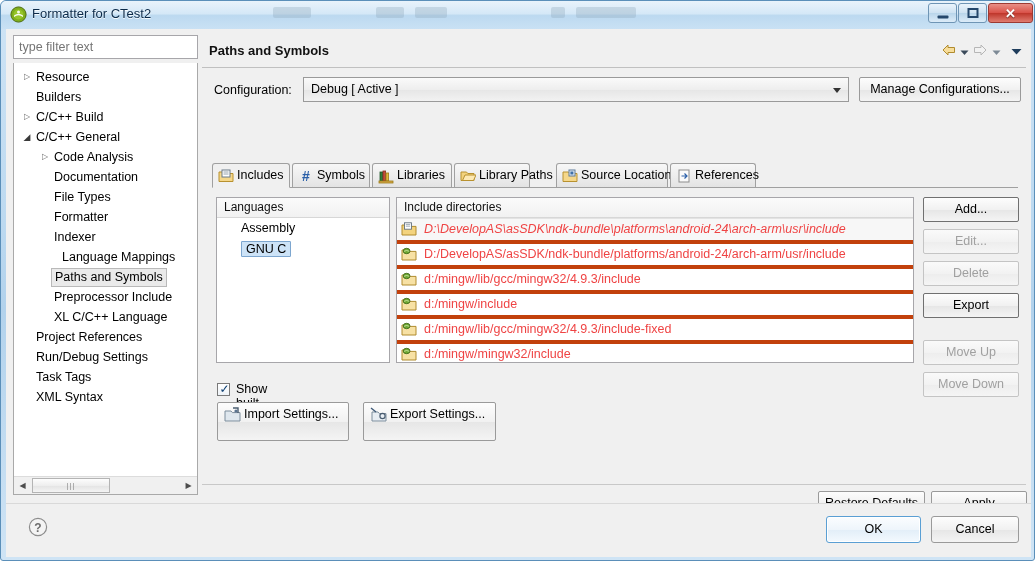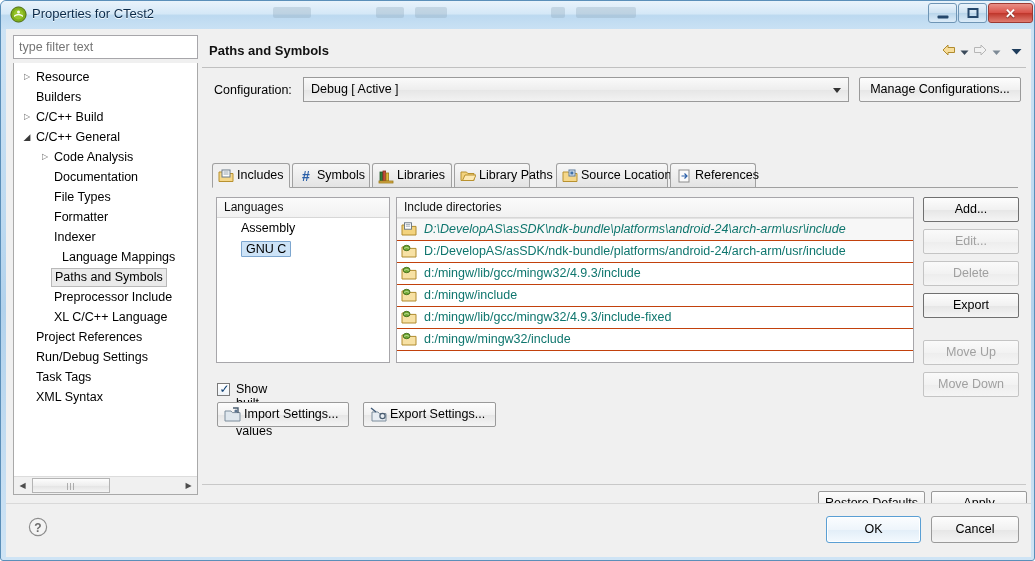--- a/index.html
+++ b/index.html
@@ -195,22 +195,22 @@
     border-radius:1px;
   }
 
   
   #inc-box{
     position:absolute;left:184px;top:9px;width:518px;height:166px;
     background:#fff;border:1px solid #a7a6aa;box-sizing:border-box;overflow:hidden;
   }
   .irow{
     position:relative;height:21px;line-height:21px;font-size:12.5px;
-    padding-left:27px;white-space:nowrap;color:#0f766e;
-    border-bottom:1px solid #c2410c;
+    padding-left:27px;white-space:nowrap;color:#ef4444;
+    border-bottom:4px solid #c2410c;
   }
   .irow.first{background:#f7f7f7;border-top:1px solid #e3e3e3;font-style:italic;}
   .irow .folder{position:absolute;left:4px;top:3px;width:17px;height:15px;}
 
   
   .sbtn{
     position:absolute;left:711px;width:96px;height:25px;
     box-sizing:border-box;border:1px solid #9a9a9a;border-radius:2px;
     background:linear-gradient(to bottom,#fdfdfd,#f1f1f1 50%,#e6e6e6 51%,#f4f4f4);
     font-size:12.5px;line-height:23px;text-align:center;color:#000;
@@ -225,21 +225,21 @@
     position:absolute;left:0;top:1px;width:13px;height:13px;
     border:1px solid #7a7a7a;box-sizing:border-box;
     background:linear-gradient(to bottom,#ffffff,#eef3f8);
   }
   #chk-tick{
     position:absolute;left:1px;top:-2px;width:11px;height:13px;
     color:#0b3d70;font-size:12px;line-height:14px;text-align:center;
   }
   #chk-label{position:absolute;left:19px;top:0;font-size:12.5px;}
   .ibtn{
-    position:absolute;top:214px;height:25px;box-sizing:border-box;
+    position:absolute;top:214px;height:39px;box-sizing:border-box;
     border:1px solid #9a9a9a;border-radius:2px;
     background:linear-gradient(to bottom,#fdfdfd,#f1f1f1 50%,#e6e6e6 51%,#f4f4f4);
     font-size:12.5px;line-height:23px;color:#000;padding-left:26px;padding-right:10px;
     white-space:nowrap;
   }
   .ibtn .bi{position:absolute;left:6px;top:4px;width:17px;height:16px;}
   #import-btn{left:5px;}
   #export-btn{left:151px;}
 
   
@@ -293,21 +293,21 @@
     <div class="ghost g5"></div>
 
     <div id="title-icon">
       <svg width="17" height="17" viewBox="0 0 17 17">
         <circle cx="8.5" cy="8.5" r="7.6" fill="#7fae1b" stroke="#4e6d10" stroke-width="1"></circle>
         <circle cx="8.5" cy="8.5" r="5" fill="#9ccb2e" opacity="0.8"></circle>
         <path d="M4 9.5 Q8.5 6 13 9.5 L13 11 Q8.5 7.5 4 11 Z" fill="#ffffff" opacity="0.92"></path>
         <circle cx="8.5" cy="6" r="1.5" fill="#ffffff" opacity="0.9"></circle>
       </svg>
     </div>
-    <div id="title-text">Properties for CTest2</div>
+    <div id="title-text">Formatter for CTest2</div>
 
     <div class="winbtn" id="btn-min">
       <span class="gl"></span>
     </div>
     <div class="winbtn" id="btn-max">
       <span class="gl"></span>
     </div>
     <div class="winbtn" id="btn-close">
       <span class="gl">✕</span>
     </div>

